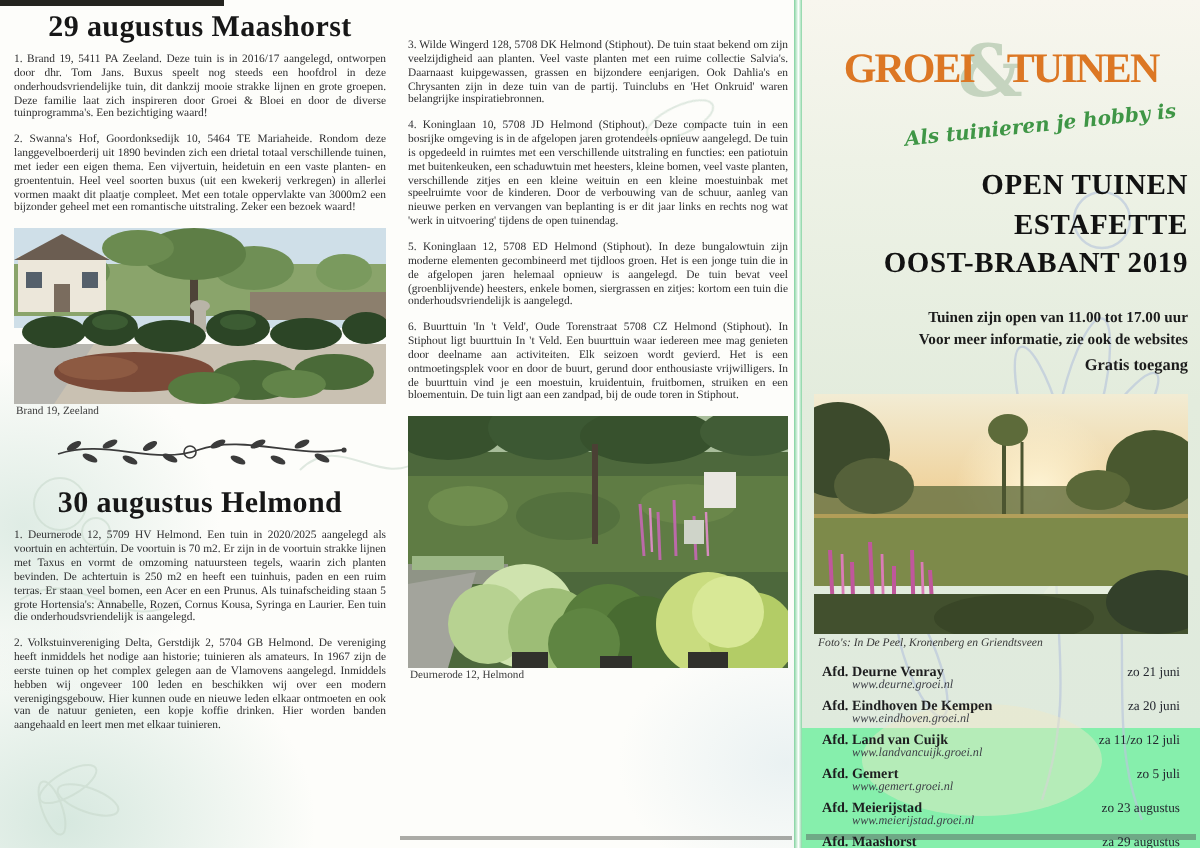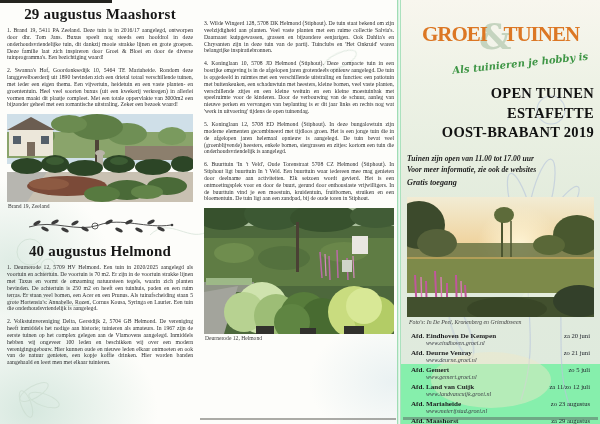--- a/index.html
+++ b/index.html
@@ -32,22 +32,22 @@
   .logo{display:flex;justify-content:center;align-items:center;margin-top:13px;position:relative;}
   .logo .word{font-family:"Liberation Serif",serif;font-weight:bold;font-size:21px;
     color:#dc7724;letter-spacing:-1px;position:relative;z-index:2;}
   .logo .amp{font-family:"DejaVu Serif",serif;font-size:36px;color:#c5d4bf;margin:0 -8px;
     position:relative;top:2px;z-index:1;font-weight:bold;}
   .tagline{font-family:"DejaVu Serif",serif;font-style:italic;font-weight:bold;color:#3f9646;
     font-size:10px;text-align:right;padding-right:6px;margin-top:-5px;transform:rotate(-6deg);
     transform-origin:right center;}
   .cov-title{margin-top:23px;text-align:right;font-weight:bold;color:#121212;font-size:14.5px;
     letter-spacing:.3px;line-height:1.35;}
-  .cov-info{margin-top:10px;text-align:left;font-weight:bold;color:#1c1c1c;font-size:7.6px;
-    line-height:1.5;font-style:italic;}
+  .cov-info{margin-top:10px;text-align:right;font-weight:bold;color:#1c1c1c;font-size:7.6px;
+    line-height:1.5;}
   .cov-info .free{font-size:8.2px;margin-top:2px;}
   .cov-caption{font-size:5.8px;font-style:italic;color:#3a3a3a;margin:2px 0 0 2px;}
   .sched{margin-top:7px;padding:0 4px;}
   .srow{margin-bottom:2.5px;}
   .sline{display:flex;justify-content:space-between;align-items:baseline;}
   .sname{font-weight:bold;font-size:7.1px;color:#1d1d1f;}
   .sdate{font-size:6.6px;color:#23262e;}
   .ssite{font-size:6.1px;font-style:italic;color:#3c3f46;margin-left:15px;margin-top:.5px;}
 
   
@@ -133,21 +133,21 @@
             <ellipse cx="94" cy="14" rx="4" ry="1.7" transform="rotate(25 94 14)"></ellipse>
             <ellipse cx="104" cy="6" rx="4" ry="1.7" transform="rotate(-25 104 6)"></ellipse>
             <ellipse cx="114" cy="14" rx="4" ry="1.7" transform="rotate(25 114 14)"></ellipse>
             <ellipse cx="126" cy="6" rx="4" ry="1.7" transform="rotate(-25 126 6)"></ellipse>
             <ellipse cx="136" cy="13" rx="4" ry="1.7" transform="rotate(25 136 13)"></ellipse>
             <circle cx="147" cy="9" r="1.3"></circle>
           </g>
         </svg>
       </div>
 
-      <h2 class="sec sec2">40 augustus Helmond</h2>
+      <h2 class="sec sec2">30 augustus Helmond</h2>
       <p class="entry">1. Deurnerode 12, 5709 HV Helmond. Een tuin in 2020/2025 aangelegd als voortuin en achtertuin. De voortuin is 70 m2. Er zijn in de voortuin strakke lijnen met Taxus en vormt de omzoming natuursteen tegels, waarin zich planten bevinden. De achtertuin is 250 m2 en heeft een tuinhuis, paden en een ruim terras. Er staan veel bomen, een Acer en een Prunus. Als tuinafscheiding staan 5 grote Hortensia's: Annabelle, Rozen, Cornus Kousa, Syringa en Laurier. Een tuin die onderhoudsvriendelijk is aangelegd.</p>
       <p class="entry">2. Volkstuinvereniging Delta, Gerstdijk 2, 5704 GB Helmond. De vereniging heeft inmiddels het nodige aan historie; tuinieren als amateurs. In 1967 zijn de eerste tuinen op het complex gelegen aan de Vlamovens aangelegd. Inmiddels hebben wij ongeveer 100 leden en beschikken wij over een modern verenigingsgebouw. Hier kunnen oude en nieuwe leden elkaar ontmoeten en ook van de natuur genieten, een kopje koffie drinken. Hier worden banden aangehaald en leert men met elkaar tuinieren.</p>
     </div>
 
     <div class="col2">
       <p class="entry">3. Wilde Wingerd 128, 5708 DK Helmond (Stiphout). De tuin staat bekend om zijn veelzijdigheid aan planten. Veel vaste planten met een ruime collectie Salvia's. Daarnaast kuipgewassen, grassen en bijzondere eenjarigen. Ook Dahlia's en Chrysanten zijn in deze tuin van de partij. Tuinclubs en 'Het Onkruid' waren belangrijke inspiratiebronnen.</p>
       <p class="entry">4. Koninglaan 10, 5708 JD Helmond (Stiphout). Deze compacte tuin in een bosrijke omgeving is in de afgelopen jaren grotendeels opnieuw aangelegd. De tuin is opgedeeld in ruimtes met een verschillende uitstraling en functies: een patiotuin met buitenkeuken, een schaduwtuin met heesters, kleine bomen, veel vaste planten, verschillende zitjes en een kleine weituin en een kleine moestuinbak met speelruimte voor de kinderen. Door de verbouwing van de schuur, aanleg van nieuwe perken en vervangen van beplanting is er dit jaar links en rechts nog wat 'werk in uitvoering' tijdens de open tuinendag.</p>
       <p class="entry">5. Koninglaan 12, 5708 ED Helmond (Stiphout). In deze bungalowtuin zijn moderne elementen gecombineerd met tijdloos groen. Het is een jonge tuin die in de afgelopen jaren helemaal opnieuw is aangelegd. De tuin bevat veel (groenblijvende) heesters, enkele bomen, siergrassen en zitjes: kortom een tuin die onderhoudsvriendelijk is aangelegd.</p>
       <p class="entry">6. Buurttuin 'In 't Veld', Oude Torenstraat 5708 CZ Helmond (Stiphout). In Stiphout ligt buurttuin In 't Veld. Een buurttuin waar iedereen mee mag genieten door deelname aan activiteiten. Elk seizoen wordt gevierd. Het is een ontmoetingsplek voor en door de buurt, gerund door enthousiaste vrijwilligers. In de buurttuin vind je een moestuin, kruidentuin, fruitbomen, struiken en een bloementuin. De tuin ligt aan een zandpad, bij de oude toren in Stiphout.</p>
 
@@ -269,49 +269,49 @@
         </g>
         <rect y="100" width="187" height="20" fill="#42502e"></rect>
         <ellipse cx="100" cy="112" rx="40" ry="12" fill="#394627"></ellipse>
         <ellipse cx="172" cy="104" rx="26" ry="16" fill="#33402a"></ellipse>
       </svg>
       <div class="cov-caption">Foto's: In De Peel, Kronenberg en Griendtsveen</div>
 
       <div class="sched">
         <div class="srow">
           <div class="sline">
+              <span class="sname">Afd. Deurne Venray</span>
+              <span class="sdate">zo 21 juni</span>
+            </div>
+          <div class="ssite">www.deurne.groei.nl</div>
+        </div>
+        <div class="srow">
+          <div class="sline">
               <span class="sname">Afd. Eindhoven De Kempen</span>
               <span class="sdate">za 20 juni</span>
             </div>
           <div class="ssite">www.eindhoven.groei.nl</div>
         </div>
         <div class="srow">
           <div class="sline">
-              <span class="sname">Afd. Deurne Venray</span>
-              <span class="sdate">zo 21 juni</span>
-            </div>
-          <div class="ssite">www.deurne.groei.nl</div>
+              <span class="sname">Afd. Land van Cuijk</span>
+              <span class="sdate">za 11/zo 12 juli</span>
+            </div>
+          <div class="ssite">www.landvancuijk.groei.nl</div>
         </div>
         <div class="srow">
           <div class="sline">
               <span class="sname">Afd. Gemert</span>
               <span class="sdate">zo 5 juli</span>
             </div>
           <div class="ssite">www.gemert.groei.nl</div>
         </div>
         <div class="srow">
           <div class="sline">
-              <span class="sname">Afd. Land van Cuijk</span>
-              <span class="sdate">za 11/zo 12 juli</span>
-            </div>
-          <div class="ssite">www.landvancuijk.groei.nl</div>
-        </div>
-        <div class="srow">
-          <div class="sline">
-              <span class="sname">Afd. Mariaheide</span>
+              <span class="sname">Afd. Meierijstad</span>
               <span class="sdate">zo 23 augustus</span>
             </div>
           <div class="ssite">www.meierijstad.groei.nl</div>
         </div>
         <div class="srow">
           <div class="sline">
               <span class="sname">Afd. Maashorst</span>
               <span class="sdate">za 29 augustus</span>
             </div>
           <div class="ssite">www.maashorst.groei.nl</div>

